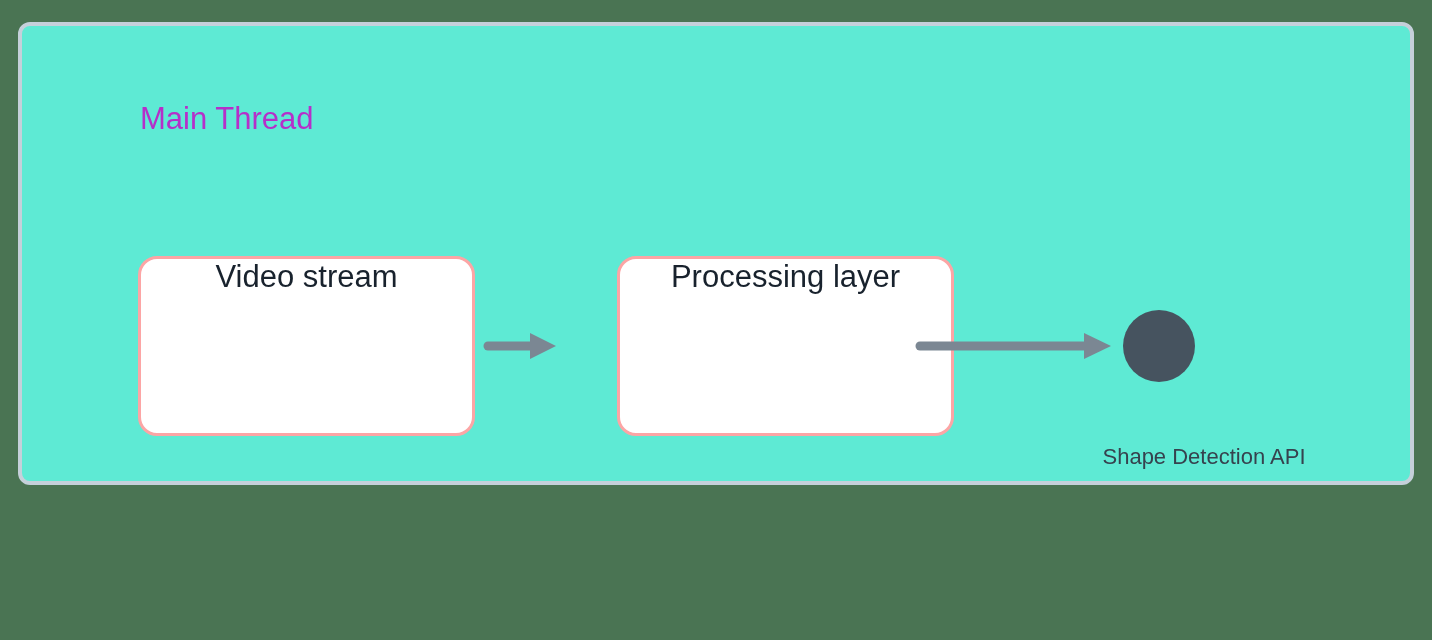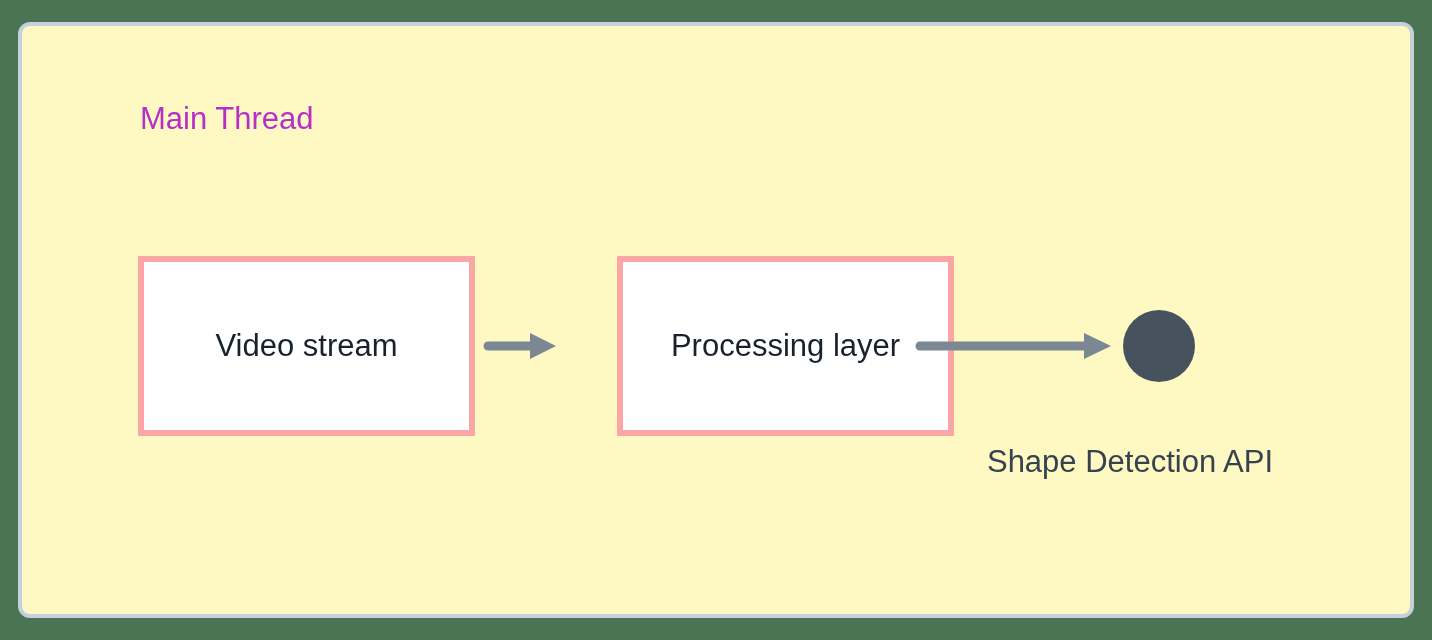--- a/index.html
+++ b/index.html
@@ -14,45 +14,44 @@
     position: relative;
     width: 1432px;
     height: 640px;
     background: #4a7453;
   }
   .panel {
     position: absolute;
     left: 18px;
     top: 22px;
     width: 1396px;
-    height: 596px;
+    height: 463px;
     box-sizing: border-box;
-    background: #fef9c3;
+    background: #5eead4;
     border: 4px solid #c5d0da;
     border-radius: 12px;
   }
   .lane-title {
     position: absolute;
     left: 118px;
     top: 74px;
     font-size: 31px;
     line-height: 38px;
     color: #b62fc9;
     white-space: nowrap;
   }
   .node-box {
     position: absolute;
     box-sizing: border-box;
     width: 337px;
     height: 180px;
     background: #ffffff;
-    border: 6px solid #fca5a5;
-    border-radius: 1px;
+    border: 3px solid #fca5a5;
+    border-radius: 19px;
     display: flex;
-    align-items: center;
     justify-content: center;
   }
   .node-box .node-label {
     font-size: 31px;
     color: #18222d;
     white-space: nowrap;
   }
   .node-video { left: 116px; top: 230px; }
   .node-processing { left: 548px; top: 230px; margin-left: 47px; }
   .flow-arrow { position: absolute; display: block; }
@@ -62,25 +61,25 @@
     position: absolute;
     left: 1101px;
     top: 284px;
     width: 72px;
     height: 72px;
     border-radius: 50%;
     background: #46535f;
   }
   .api-label {
     position: absolute;
-    left: 948px;
+    left: 1022px;
     top: 418px;
     width: 320px;
     text-align: center;
-    font-size: 31px;
+    font-size: 22px;
     color: #36424e;
     white-space: nowrap;
   }
 </style>
 </head>
 <body>
 
 <div class="canvas">
   <div class="panel">
 

